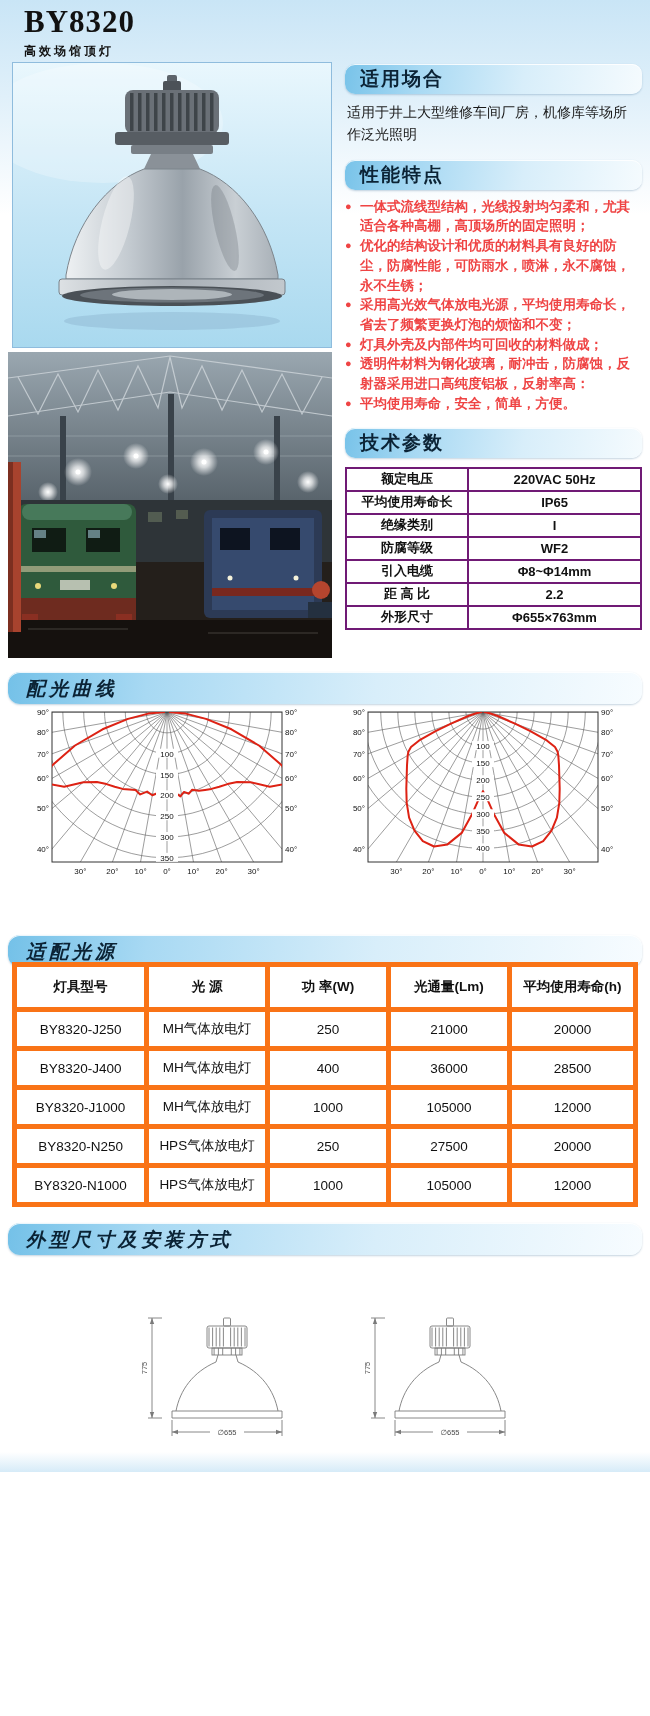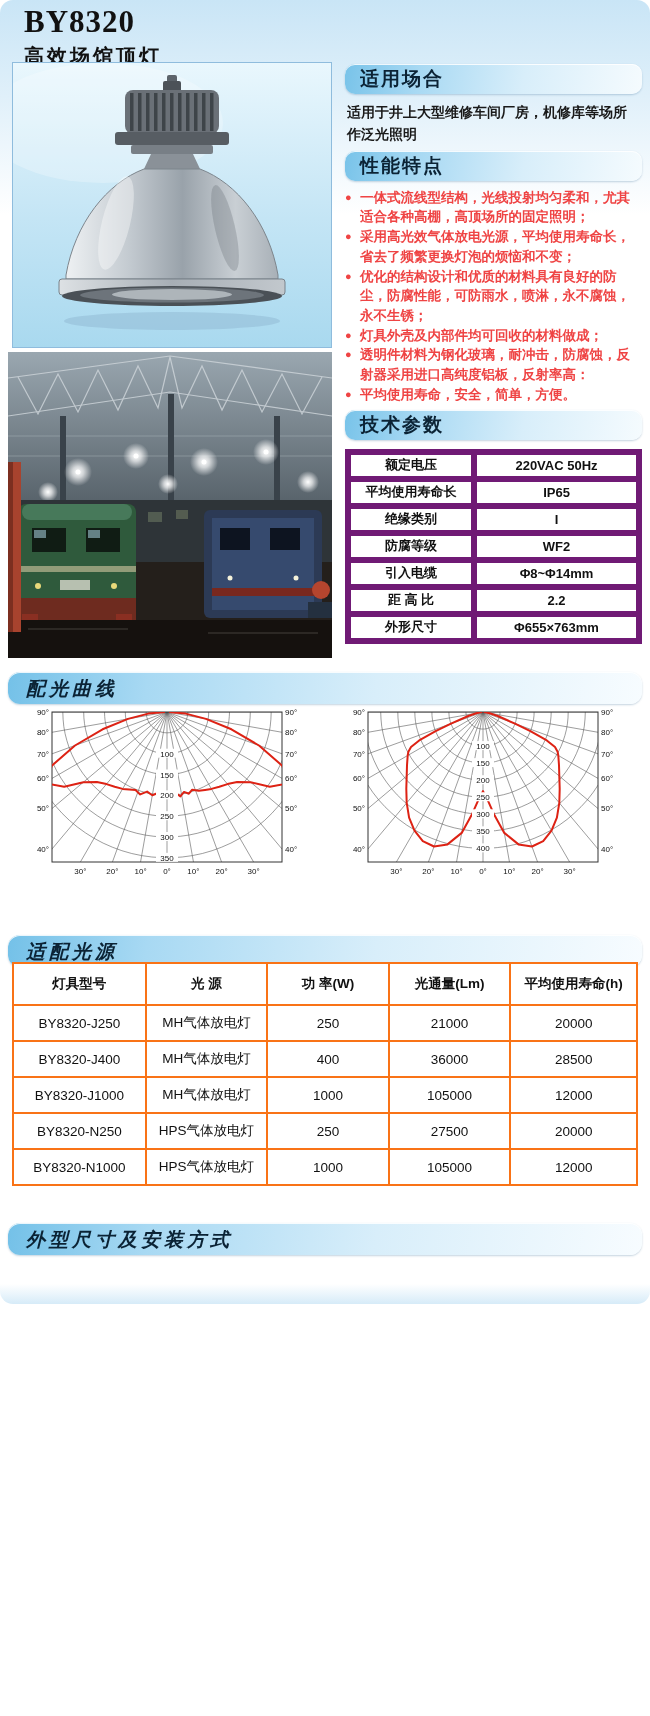--- a/index.html
+++ b/index.html
@@ -1,47 +1,47 @@
 <!DOCTYPE html>
 <html><head>
 <meta charset="utf-8">
 <style>
   html,body{margin:0;padding:0;background:#fff;}
-  #page{position:relative;width:650px;height:1304px;margin:0 auto;background:#fff;overflow:hidden;
-        font-family:"Liberation Sans","DejaVu Sans",sans-serif;color:#111;border-radius:13px;}
+  #page{position:relative;width:650px;height:1472px;margin:0 auto;background:#fff;overflow:hidden;
+        font-family:"Liberation Sans","DejaVu Sans",sans-serif;color:#111;}
   .top-sky{position:absolute;top:0;left:0;width:100%;height:215px;
         background:linear-gradient(180deg,#c9e5f6 0%,#e0f0fa 45%,#ffffff 100%);}
   .bottom-sky{position:absolute;bottom:0;left:0;width:100%;height:20px;
         background:linear-gradient(180deg,#ffffff,#d6ebf8);}
   header{position:absolute;left:24px;top:6px;z-index:2;}
   .title{font-family:"Liberation Serif","DejaVu Serif",serif;font-size:31px;font-weight:bold;letter-spacing:1px;line-height:1.05;}
-  .subtitle{font-size:20px;font-weight:bold;letter-spacing:3px;margin-top:4px;}
+  .subtitle{font-size:12px;font-weight:bold;letter-spacing:3px;margin-top:4px;}
   .photo1{position:absolute;left:12px;top:62px;width:318px;height:284px;border:1px solid #8fbcdd;background:#cfe9f7;z-index:2;}
   .photo2{position:absolute;left:8px;top:352px;width:324px;height:306px;z-index:2;overflow:hidden;}
   .rightcol{position:absolute;left:345px;top:64px;width:297px;z-index:2;}
   .pill{box-sizing:border-box;height:30px;padding:3px 0 0 15px;border-radius:10px;
         background:linear-gradient(100deg,#78c3e9 0%,#a8d9f3 25%,#d8eefa 60%,#f5fbfe 100%);
         font-size:19px;line-height:24px;font-weight:bold;color:#0b2335;letter-spacing:2px;
         box-shadow:inset 0 1px 0 rgba(255,255,255,.85),0 1px 2px rgba(60,110,150,.3);}
-  .pill.mt{margin-top:5px;}
-  .apptext{margin:7px 2px 0 2px;font-size:14px;font-weight:bold;line-height:1.6;color:#1a1a1a;}
+  .pill.mt{margin-top:14px;}
+  .apptext{margin:7px 2px 0 2px;font-size:14px;font-weight:normal;line-height:1.6;color:#1a1a1a;}
   ul.features{list-style:none;margin:7px 0 0 0;padding:0;font-size:13.5px;font-weight:bold;line-height:1.46;color:#ef4444;}
   ul.features li{position:relative;padding-left:15px;margin:0;}
   ul.features li::before{content:"●";position:absolute;left:0;top:1px;font-size:11px;}
   .techtable{border-collapse:collapse;width:100%;margin-top:9px;background:#fff;}
-  .techtable td{border:6px solid #701a75;font-size:13px;font-weight:bold;text-align:center;height:21px;padding:0 4px;}
+  .techtable td{border:2px solid #701a75;font-size:13px;font-weight:bold;text-align:center;height:21px;padding:0 4px;}
   .techtable td.l{width:112px;}
   .bar{position:absolute;left:8px;width:634px;box-sizing:border-box;height:32px;padding:4px 0 0 18px;border-radius:12px;
         background:linear-gradient(97deg,#74c1e8 0%,#a8d9f3 22%,#d8eefa 58%,#f7fcff 100%);
         font-size:19px;line-height:25px;font-weight:bold;color:#0b2335;letter-spacing:4px;
         box-shadow:inset 0 1px 0 rgba(255,255,255,.85),0 1px 2px rgba(60,110,150,.3);z-index:2;font-style:italic;}
   .bar1{top:672px}.bar2{top:935px}.bar3{top:1223px}
   .charts{position:absolute;left:10px;top:706px;width:630px;display:flex;justify-content:center;gap:10px;z-index:2;}
   .lamptable{position:absolute;left:12px;top:962px;width:626px;border-collapse:collapse;background:#fff;z-index:2;}
-  .lamptable th,.lamptable td{border:2px solid #f97316;text-align:center;font-size:13.5px;}
+  .lamptable th,.lamptable td{border:5px solid #f97316;text-align:center;font-size:13.5px;}
   .lamptable th{height:38px;font-weight:bold;}
   .lamptable td{height:32px;font-weight:normal;}
   #drawings{position:absolute;left:0;top:1270px;z-index:2;}
 </style>
 </head>
 <body>
 
 <div id="page">
   <div class="top-sky"></div>
   <div class="bottom-sky"></div>
@@ -181,22 +181,22 @@
         <rect x="300" y="250" width="24" height="16" fill="#24303f"></rect>
     </svg>
   </div>
 
   <div class="rightcol">
     <div class="pill">适用场合</div>
     <p class="apptext">适用于井上大型维修车间厂房，机修库等场所作泛光照明</p>
     <div class="pill mt">性能特点</div>
     <ul class="features" id="features-list">
         <li>一体式流线型结构，光线投射均匀柔和，尤其适合各种高棚，高顶场所的固定照明；</li>
+        <li>优化的结构设计和优质的材料具有良好的防尘，防腐性能，可防雨水，喷淋，永不腐蚀，永不生锈；</li>
         <li>采用高光效气体放电光源，平均使用寿命长，省去了频繁更换灯泡的烦恼和不变；</li>
-        <li>优化的结构设计和优质的材料具有良好的防尘，防腐性能，可防雨水，喷淋，永不腐蚀，永不生锈；</li>
         <li>灯具外壳及内部件均可回收的材料做成；</li>
         <li>透明件材料为钢化玻璃，耐冲击，防腐蚀，反射器采用进口高纯度铝板，反射率高：</li>
         <li>平均使用寿命，安全，简单，方便。</li>
       </ul>
     <div class="pill mt">技术参数</div>
     <table class="techtable">
       <tbody id="tech-tbody">
           <tr>
             <td class="l">额定电压</td>
             <td>220VAC 50Hz</td>

